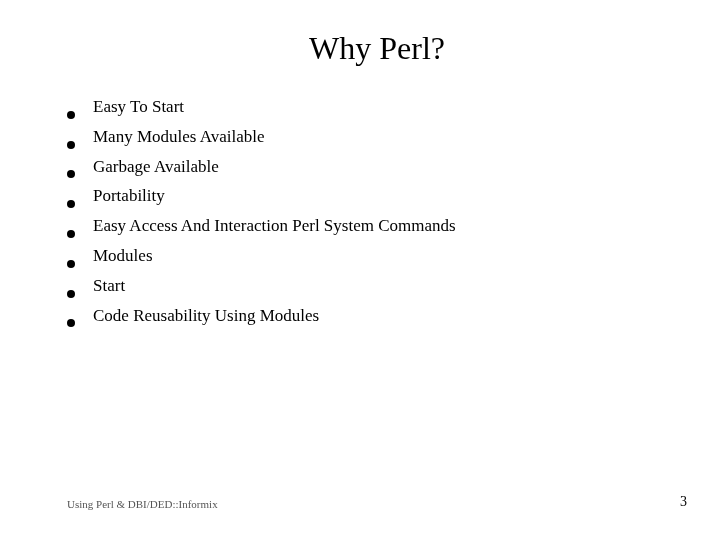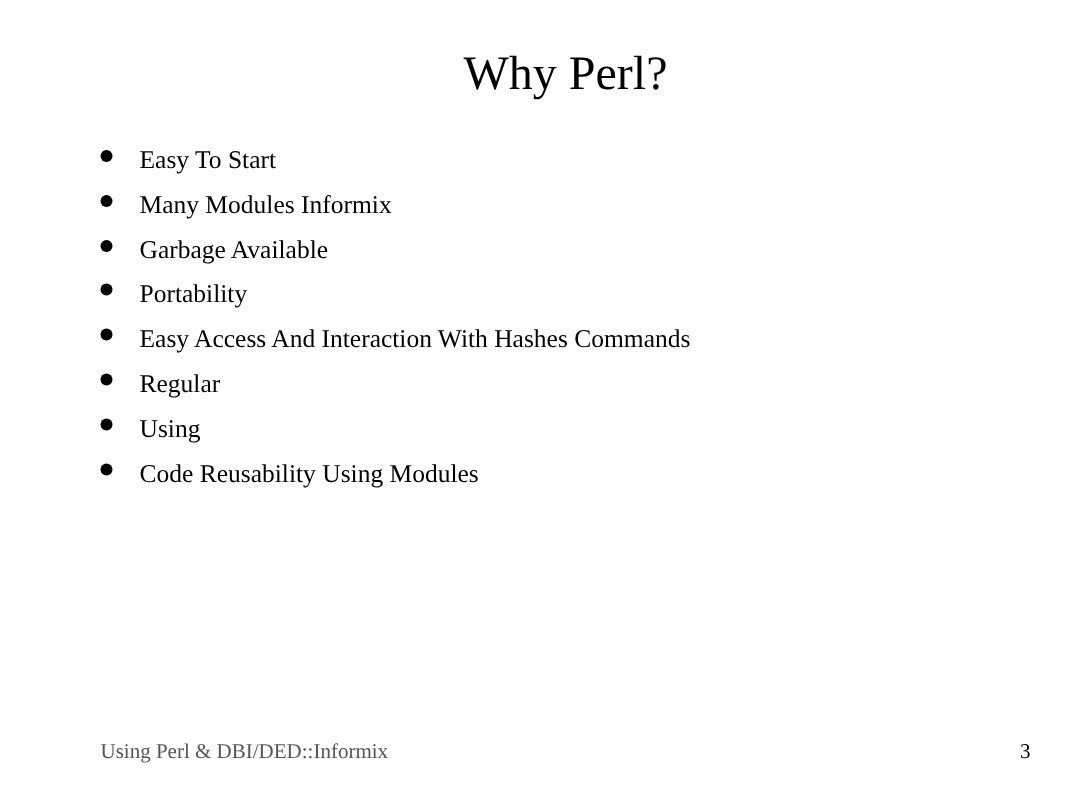--- a/index.html
+++ b/index.html
@@ -42,21 +42,21 @@
     }
 
     .bullet-list {
       list-style: none;
       padding: 0;
       margin: 0;
     }
 
     .bullet-list li {
       display: flex;
-      align-items: flex-start;
+      align-items: flex-end;
       font-size: 17px;
       color: #000000;
       margin-bottom: 6px;
       line-height: 1.4;
     }
 
     .bullet-dot {
       display: inline-block;
       width: 8px;
       height: 8px;
@@ -69,21 +69,21 @@
 
     .footer {
       display: flex;
       justify-content: space-between;
       align-items: flex-end;
       padding-top: 10px;
       border-top: none;
     }
 
     .footer-text {
-      font-size: 14px;
+      font-size: 11px;
       color: #555555;
     }
 
     .footer-page {
       font-size: 14px;
       color: #000000;
     }
   </style>
 </head>
 <body>
@@ -92,41 +92,41 @@
   <h1 class="title">Why Perl?</h1>
 
   <div class="content">
     <ul class="bullet-list">
     <li>
           <span class="bullet-dot"></span>
           <span>Easy To Start</span>
         </li>
         <li>
           <span class="bullet-dot"></span>
-          <span>Many Modules Informix</span>
+          <span>Many Modules Available</span>
         </li>
         <li>
           <span class="bullet-dot"></span>
           <span>Garbage Available</span>
         </li>
         <li>
           <span class="bullet-dot"></span>
           <span>Portability</span>
         </li>
         <li>
           <span class="bullet-dot"></span>
-          <span>Easy Access And Interaction With Hashes Commands</span>
+          <span>Easy Access And Interaction Perl System Commands</span>
         </li>
         <li>
           <span class="bullet-dot"></span>
-          <span>Regular</span>
+          <span>Modules</span>
         </li>
         <li>
           <span class="bullet-dot"></span>
-          <span>Using</span>
+          <span>Start</span>
         </li>
         <li>
           <span class="bullet-dot"></span>
           <span>Code Reusability Using Modules</span>
         </li>
       </ul>
   </div>
 
   <div class="footer">
     <span class="footer-text">Using Perl &amp; DBI/DED::Informix</span>

